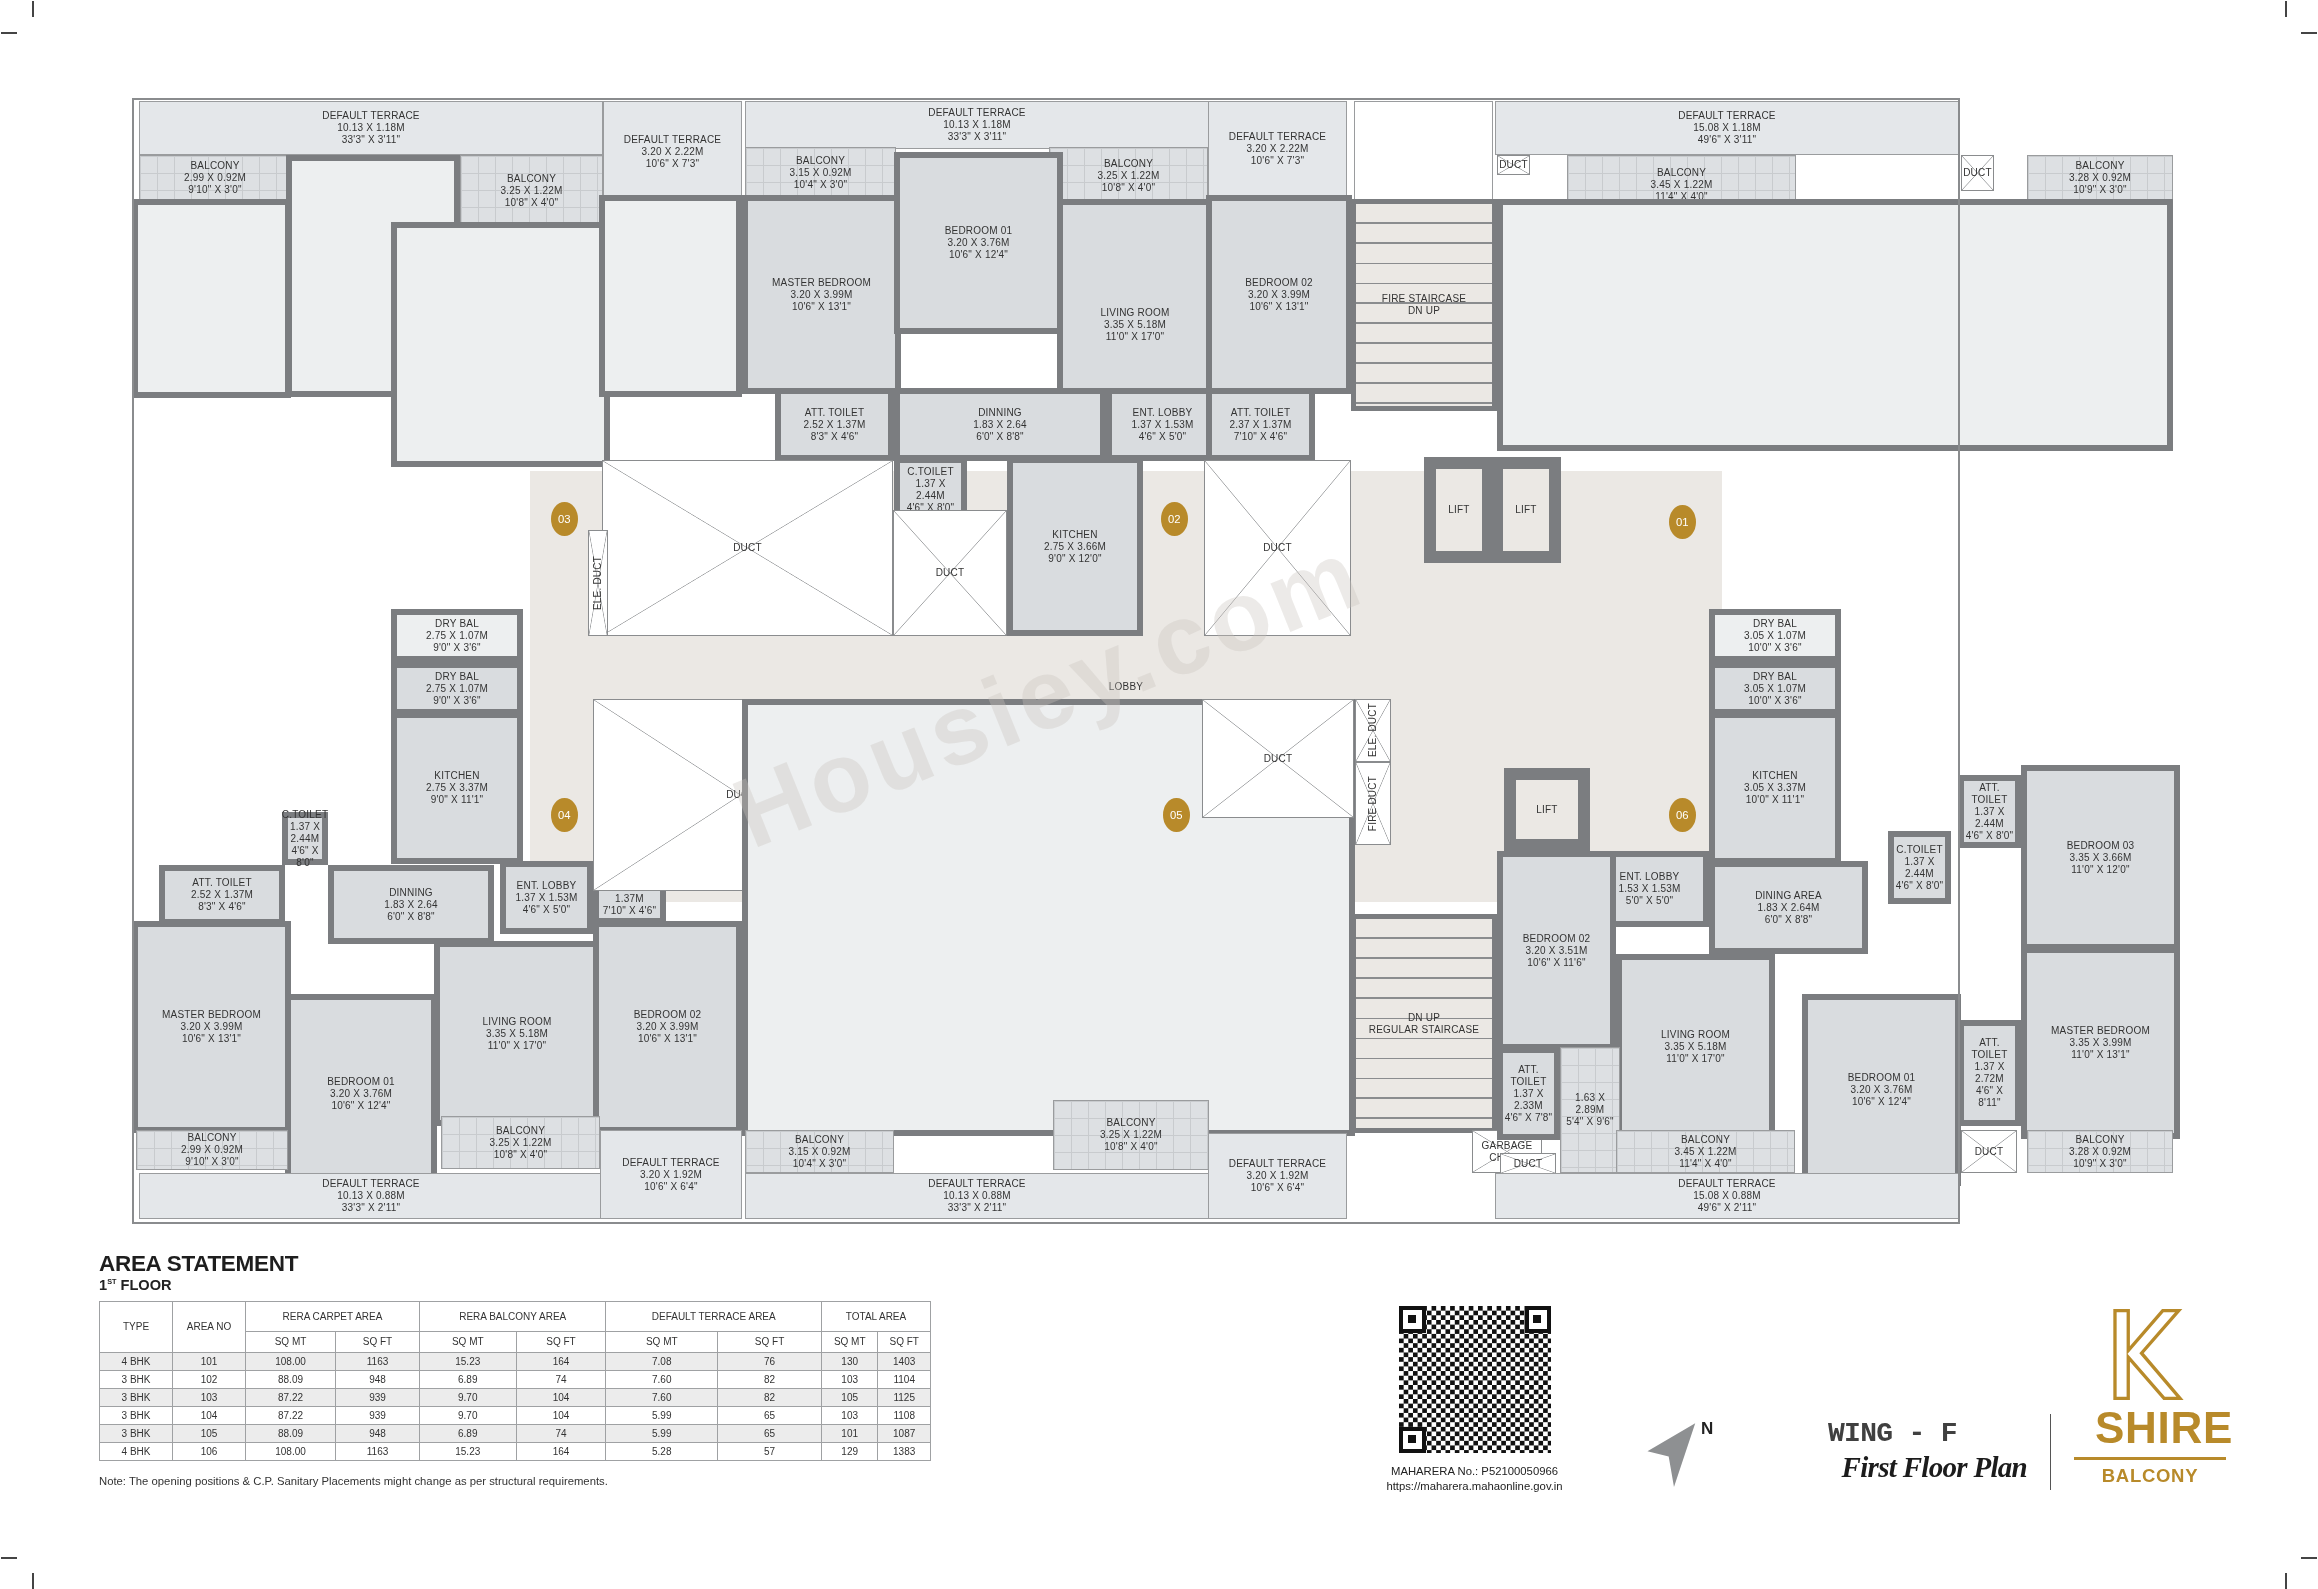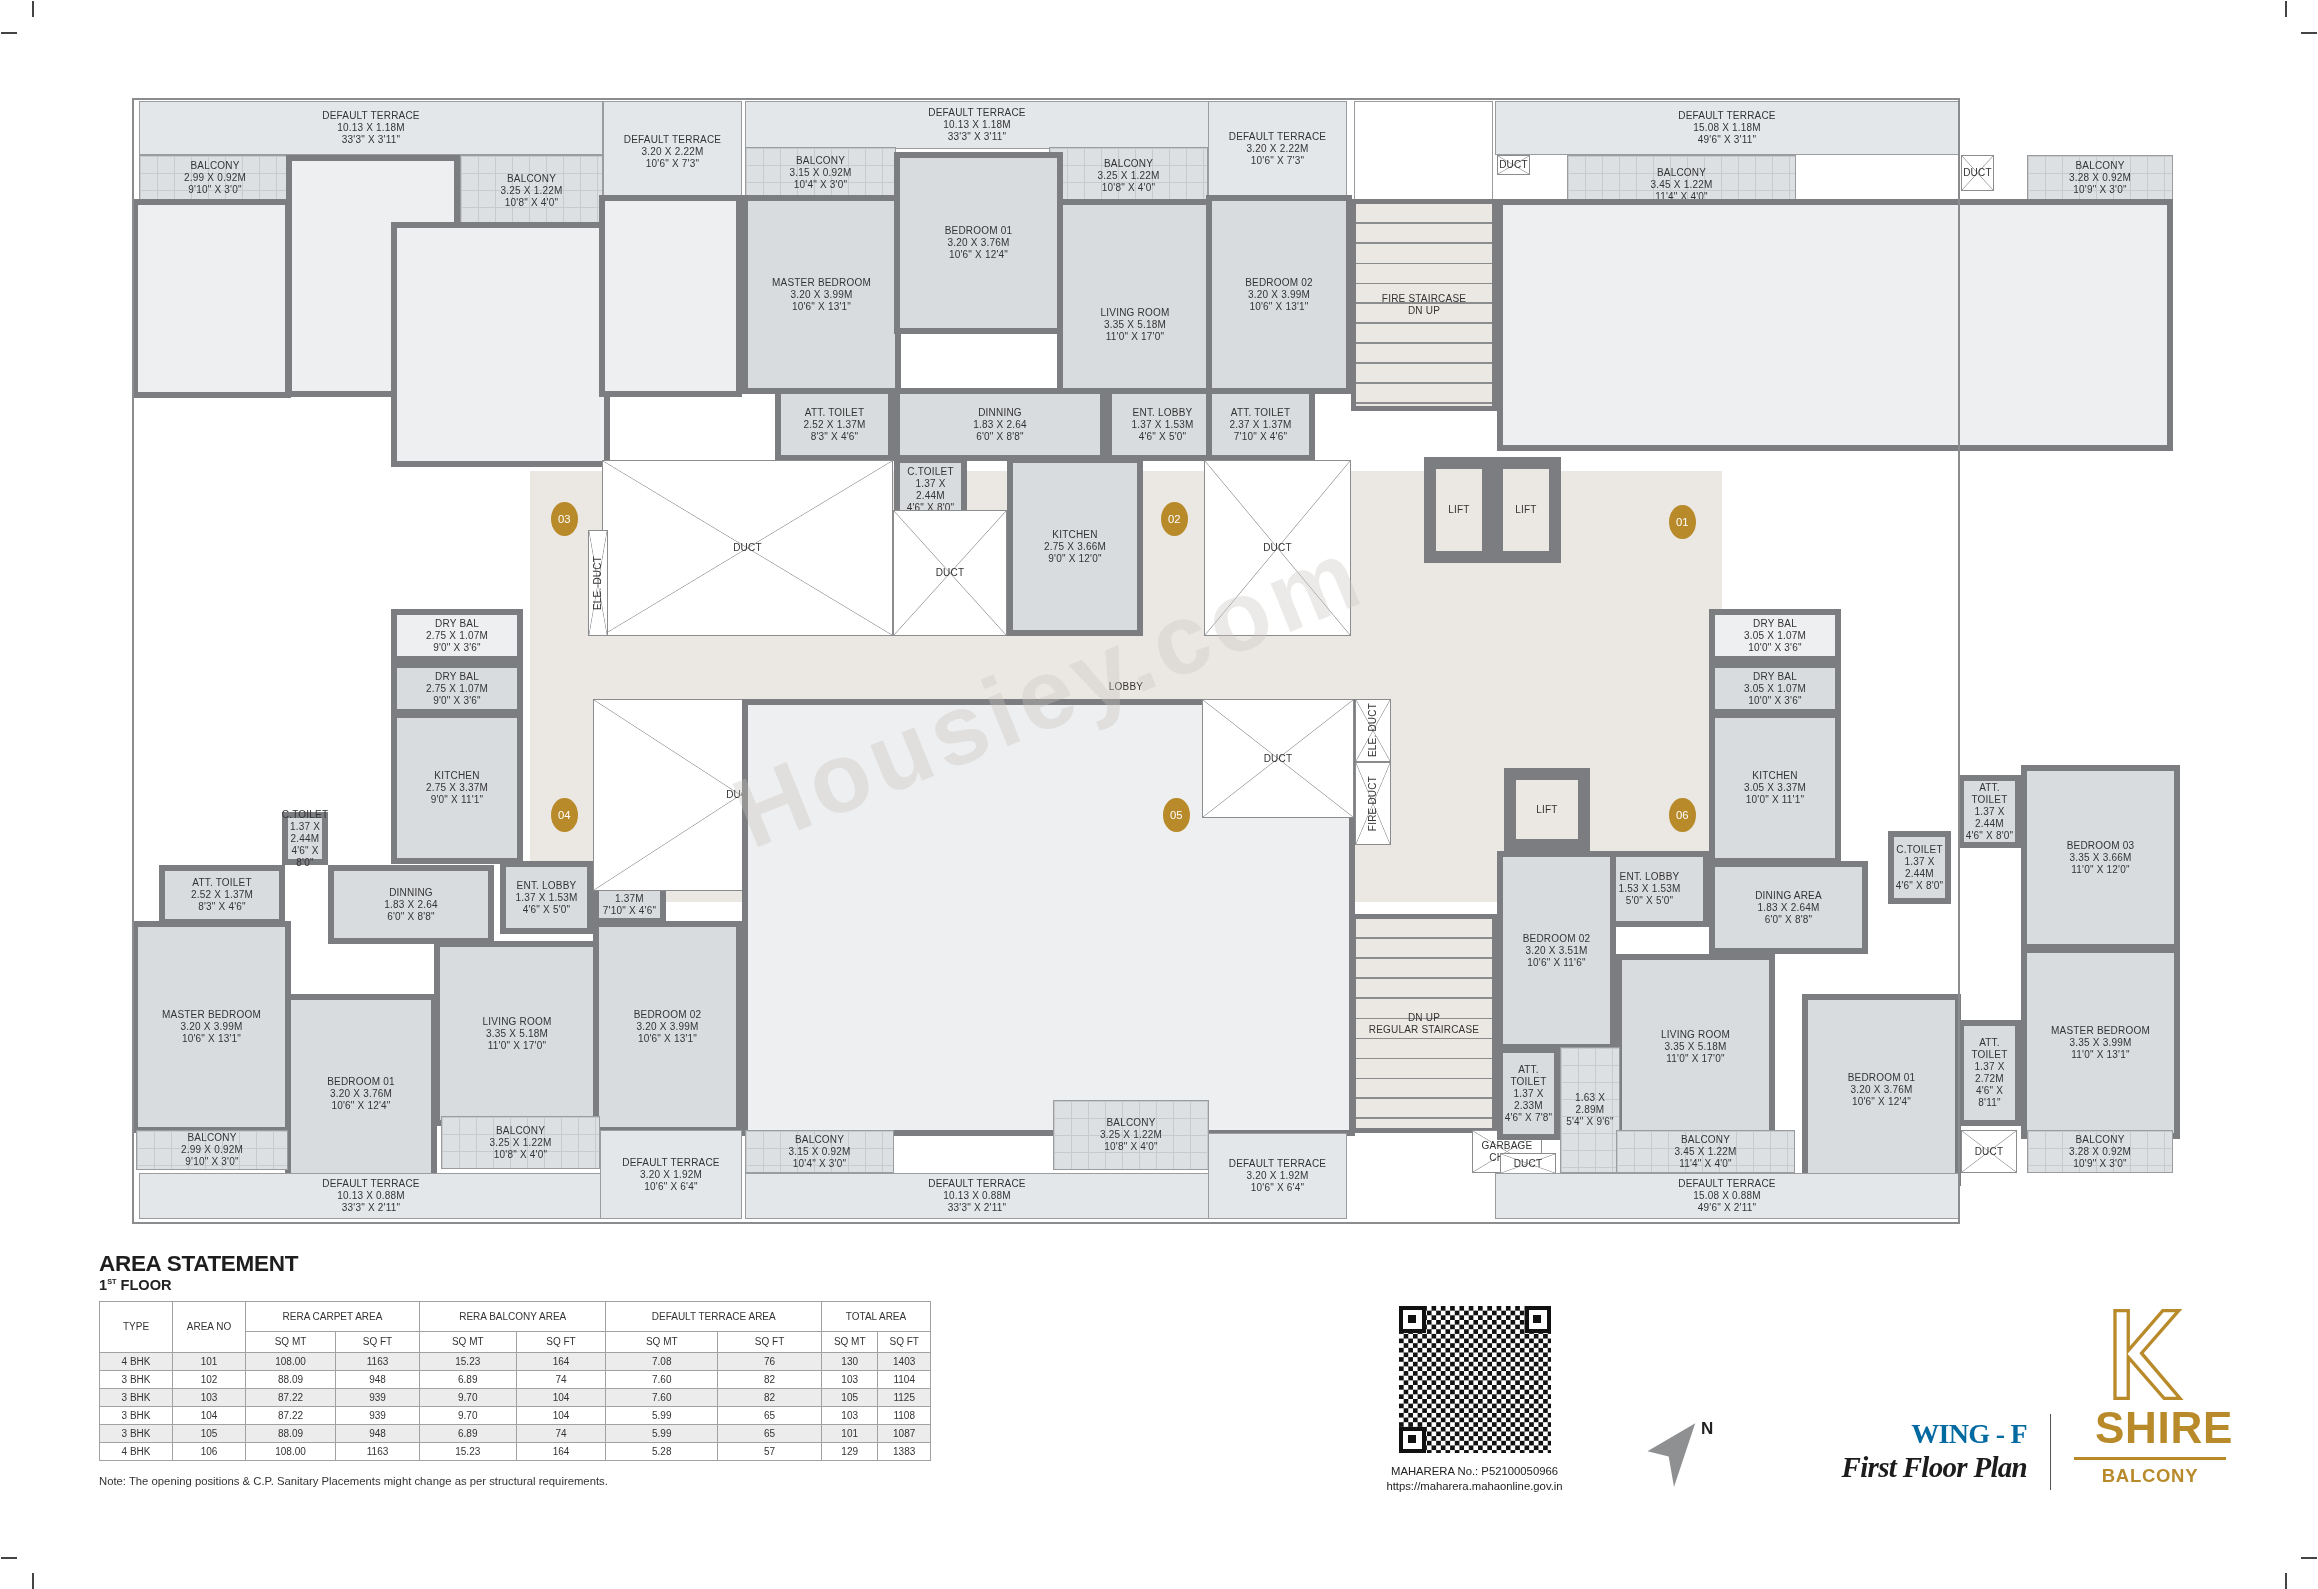--- a/index.html
+++ b/index.html
@@ -36,21 +36,21 @@
   table.area tbody tr:nth-child(odd) td{background:#ececec;}
   .note{position:absolute;left:99px;top:1475px;font-size:11.3px;color:#333;}
 
   .qr{position:absolute;left:1399px;top:1306px;width:152px;height:147px;background:
      repeating-conic-gradient(#111 0 25%,#fff 0 50%) 0 0/9.3px 9.3px;}
   .qr .fp{position:absolute;width:26.5px;height:26.5px;border:4.6px solid #111;background:#fff;box-sizing:border-box;}
   .qr .fp::after{content:"";position:absolute;left:4.6px;top:4.6px;width:8px;height:8px;background:#111;}
   .maharera{position:absolute;left:1365px;top:1464px;width:219px;text-align:center;font-size:11.3px;line-height:14.6px;color:#222;}
   .north{position:absolute;left:1642px;top:1418px;}
   .north-n{position:absolute;left:1701px;top:1419px;font-size:17px;font-weight:bold;color:#222;}
-  .wing{position:absolute;left:1828px;top:1418px;width:199px;text-align:right;font-family:Liberation Serif, serif;font-size:28px;font-weight:bold;color:#0369a1;letter-spacing:-0.7px;}
+  .wing{position:absolute;left:1828px;top:1418px;width:199px;text-align:left;font-family:Liberation Mono, monospace;font-size:28px;font-weight:bold;color:#404040;letter-spacing:-0.7px;}
   .fplan{position:absolute;left:1782px;top:1451px;width:245px;text-align:right;font-family:"Liberation Serif",serif;font-style:italic;font-weight:bold;font-size:29px;color:#1c1c1c;letter-spacing:-0.7px;}
   .divider{position:absolute;left:2050px;top:1414px;width:1.3px;height:76px;background:#555;}
   .logo-k{position:absolute;left:2111px;top:1308px;}
   .logo-shire{position:absolute;left:2067px;top:1403px;width:166px;text-align:right;font-size:44px;font-weight:bold;color:#b88a2a;letter-spacing:0.7px;}
   .logo-rule{position:absolute;left:2074px;top:1457px;width:152px;height:3.3px;background:#b88a2a;}
   .logo-loc{position:absolute;left:2074px;top:1465px;width:152px;text-align:center;font-size:18.5px;font-weight:bold;color:#b88a2a;letter-spacing:0.7px;}
 </style>
 </head>
 <body>
 

